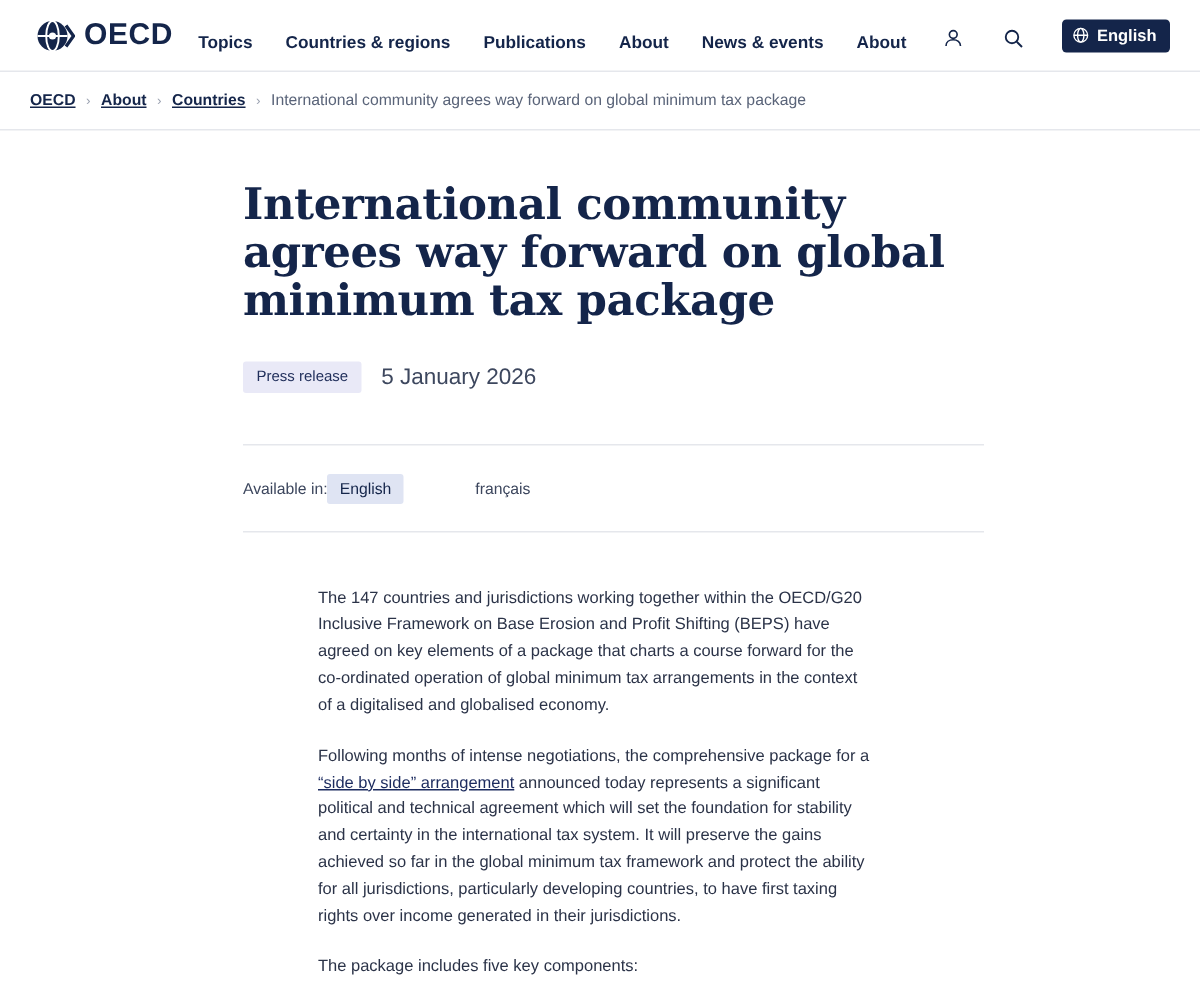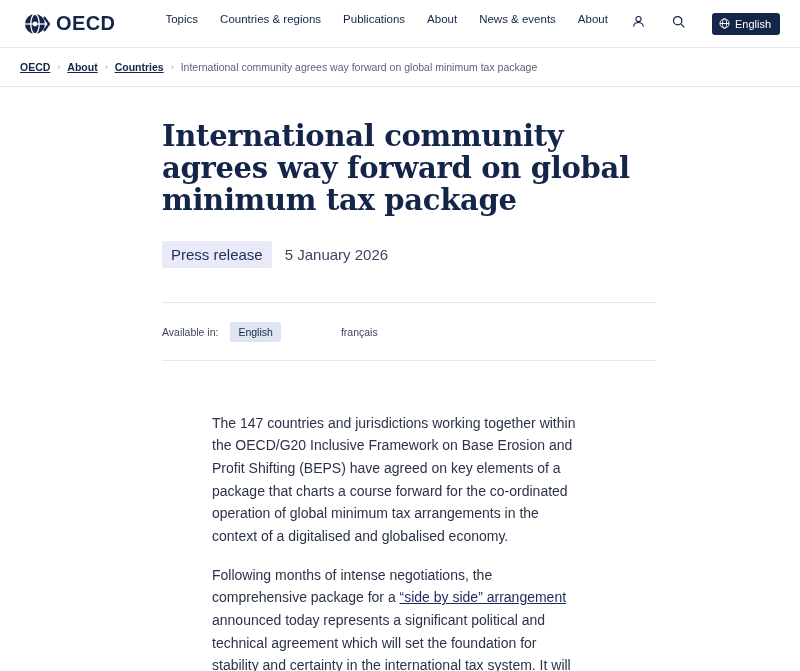--- a/index.html
+++ b/index.html
@@ -35,22 +35,23 @@
   }
   .logo-text {
     font-size: 20px;
     font-weight: bold;
     letter-spacing: 0.4px;
     color: #14254a;
   }
   .nav {
     margin-left: auto;
     display: flex;
-    align-items: flex-start;
+    align-items: flex-end;
     gap: 22px;
+    font-weight: bold;
   }
   .nav-item {
     font-size: 11.5px;
     color: #14254a;
     white-space: nowrap;
     cursor: pointer;
   }
   .nav-icon-btn {
     width: 18px; height: 18px;
     display: flex; align-items: center; justify-content: center;
@@ -124,39 +125,38 @@
 
   .meta-row {
     margin-top: 24px;
     display: flex;
     align-items: center;
     gap: 13px;
   }
   .tag {
     background: #e9e9f7;
     color: #22305c;
-    font-size: 15px;
+    font-size: 10px;
     padding: 5px 9px;
     border-radius: 2px;
   }
   .date {
     font-size: 15px;
     color: #3d475e;
   }
 
   .rule {
     border: 0;
     border-top: 1px solid #e5e7ec;
     margin: 34px 0 0 0;
   }
 
   .avail-row {
     display: flex;
     align-items: center;
-    gap: 12px;
     padding: 19px 0 18px 0;
   }
   .avail-label {
     font-size: 10.5px;
     color: #3d475e;
   }
   .lang-pill {
     font-size: 10.5px;
     background: #dfe4f3;
     color: #14254a;
@@ -169,24 +169,24 @@
     color: #3d475e;
     cursor: pointer;
     padding-left: 48px;
   }
 
   .body {
     padding-top: 36px;
     padding-left: 50px;
   }
   .body p {
-    font-size: 14px;
+    font-size: 11px;
     line-height: 1.62;
     color: #2b3348;
-    margin: 15px 0 16px 0;
+    margin: 0 0 16px 0;
     max-width: 368px;
   }
   .body a.inline {
     color: #1b2a5e;
     font-weight: normal;
     text-decoration: underline;
   }
 </style>
 </head>
 <body>

